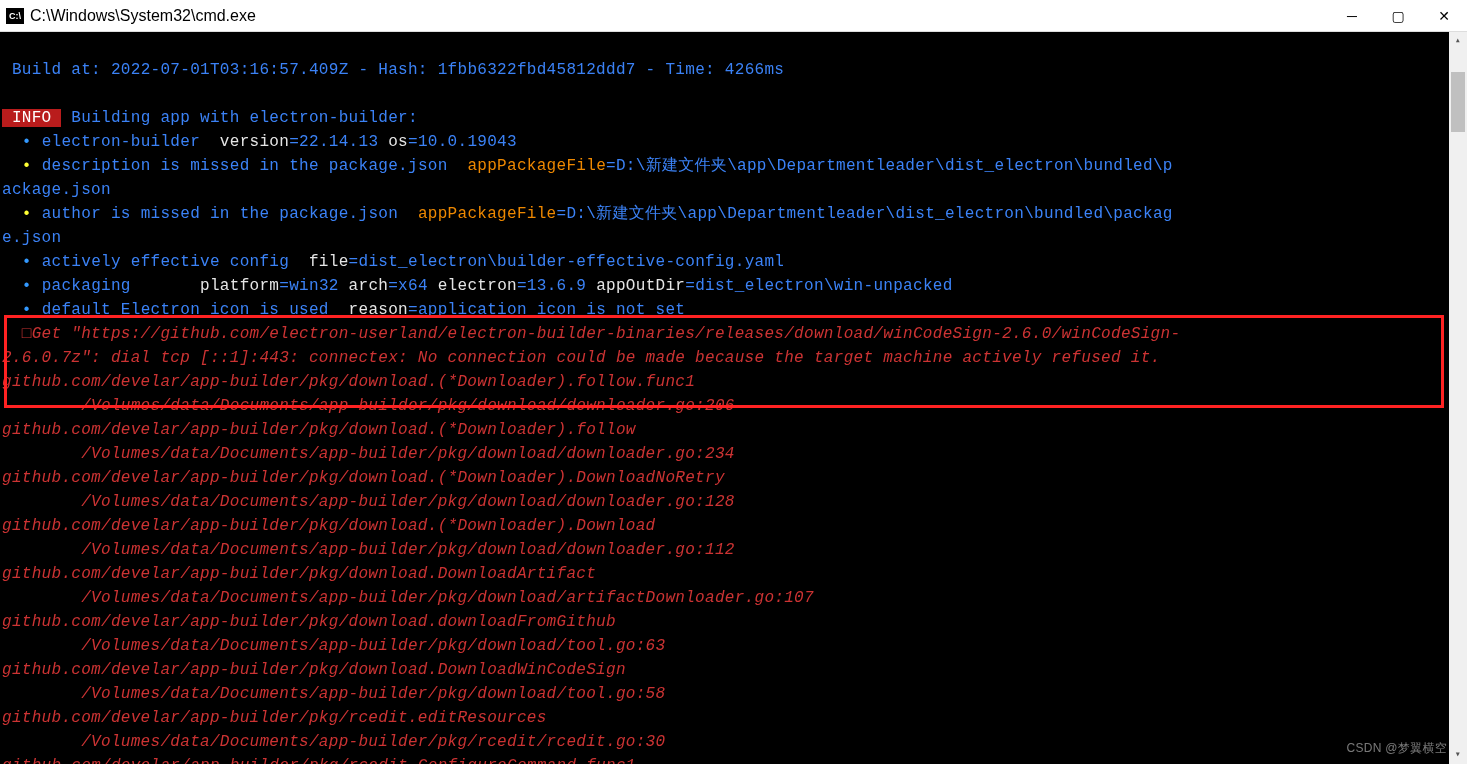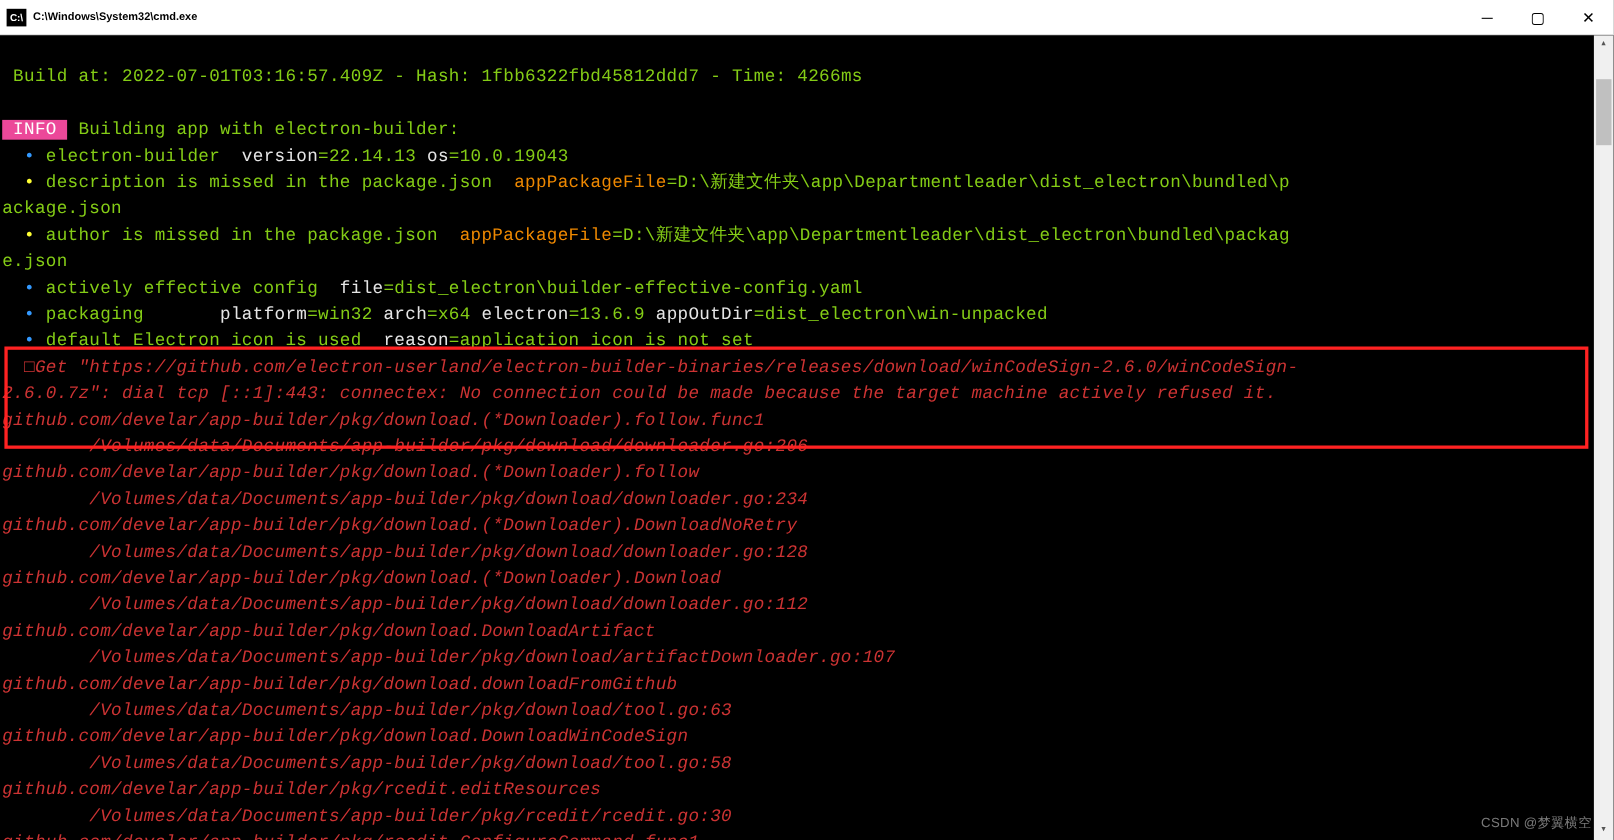--- a/index.html
+++ b/index.html
@@ -33,23 +33,22 @@
   color: #fff;
   font-size: 9px;
   display: flex;
   align-items: center;
   justify-content: center;
   font-family: sans-serif;
   font-weight: bold;
 }
 .title-text {
   font-family: "Segoe UI", sans-serif;
-  font-size: 10px;
+  font-size: 16px;
   color: #000;
-  font-weight: bold;
 }
 .titlebar-controls {
   display: flex;
 }
 .tbtn {
   width: 46px;
   height: 32px;
   display: flex;
   align-items: center;
   justify-content: center;
@@ -90,27 +89,27 @@
 .scroll-down { bottom: 0; }
 .scroll-thumb {
   position: absolute;
   left: 2px;
   width: 14px;
   top: 40px;
   height: 60px;
   background: #c0c0c0;
 }
 .info-badge {
-  background: #ec4899;
+  background: #b91c1c;
   color: #fff;
 }
 .blue { color: #e5e5e5; }
 .orange { color: #ee8800; }
 .red { color: #cc3333; font-style: italic; }
-.white { color: #84cc16; }
+.white { color: #3b82f6; }
 .bulletc { color: #3399ff; }
 .bullety { color: #ffff33; }
 .error-box {
   position: absolute;
   border: 3px solid #ff2222;
   left: 4px;
   top: 283px;
   width: 1440px;
   height: 93px;
   pointer-events: none;

